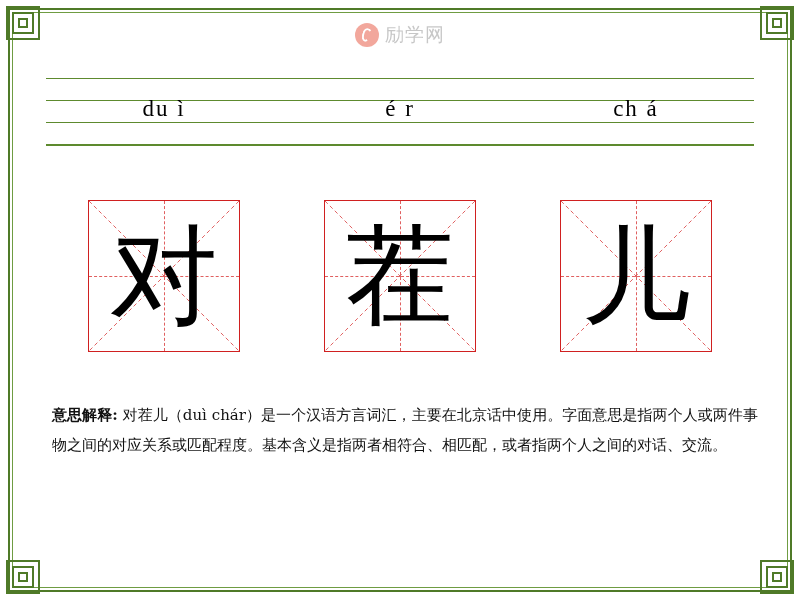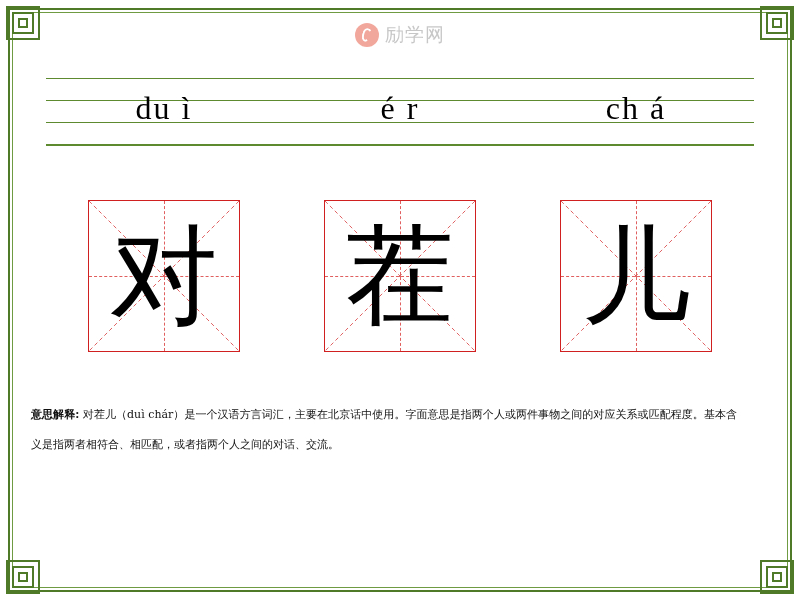--- a/index.html
+++ b/index.html
@@ -126,21 +126,21 @@
     width: 100%;
     height: 66px;
     display: flex;
   }
   .pinyin-cell {
     flex: 1 1 0;
     display: flex;
     align-items: center;
     justify-content: center;
     font-family: "Liberation Serif", serif;
-    font-size: 32px;
+    font-size: 23px;
     color: #000000;
     letter-spacing: 2px;
     line-height: 1;
     padding-bottom: 6px;
     box-sizing: border-box;
   }
 
   
   .chars {
     position: absolute;
@@ -199,25 +199,25 @@
     justify-content: center;
     font-family: "DejaVu Serif", "Liberation Serif", serif;
     font-size: 108px;
     line-height: 1;
     color: #000000;
   }
 
   
   .explain {
     position: absolute;
-    left: 31px;
+    left: 52px;
     top: 400px;
     width: 706px;
     font-family: "DejaVu Serif", "Liberation Serif", serif;
-    font-size: 11px;
+    font-size: 15px;
     line-height: 30px;
     color: #111111;
     text-align: justify;
   }
   .explain .label {
     font-weight: bold;
   }
 </style>
 </head>
 <body>

